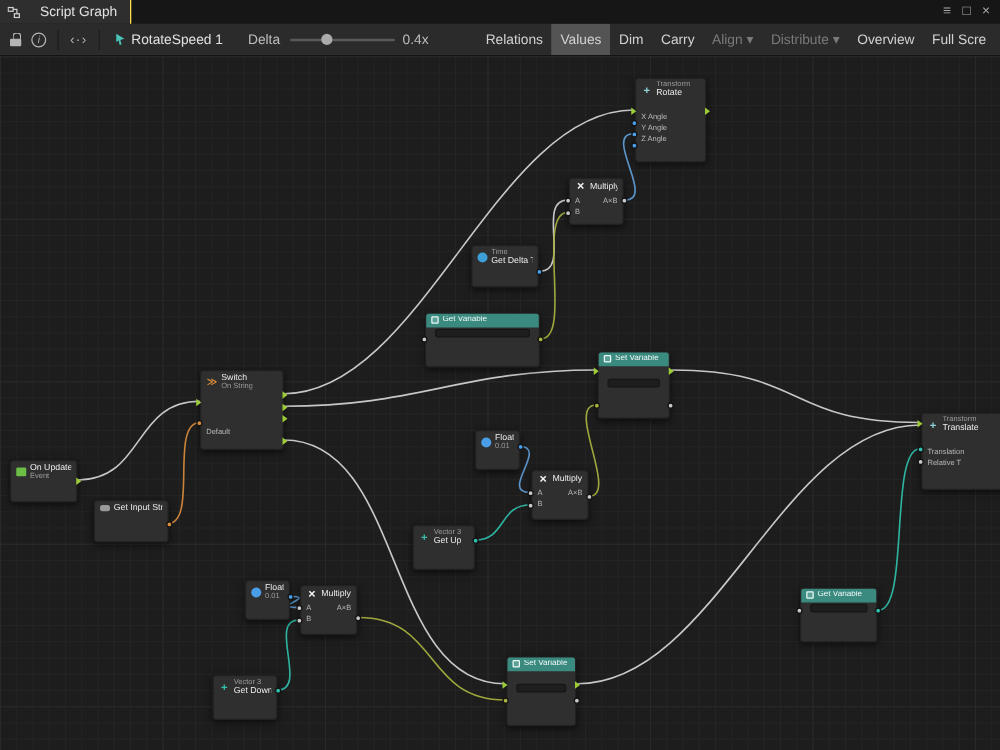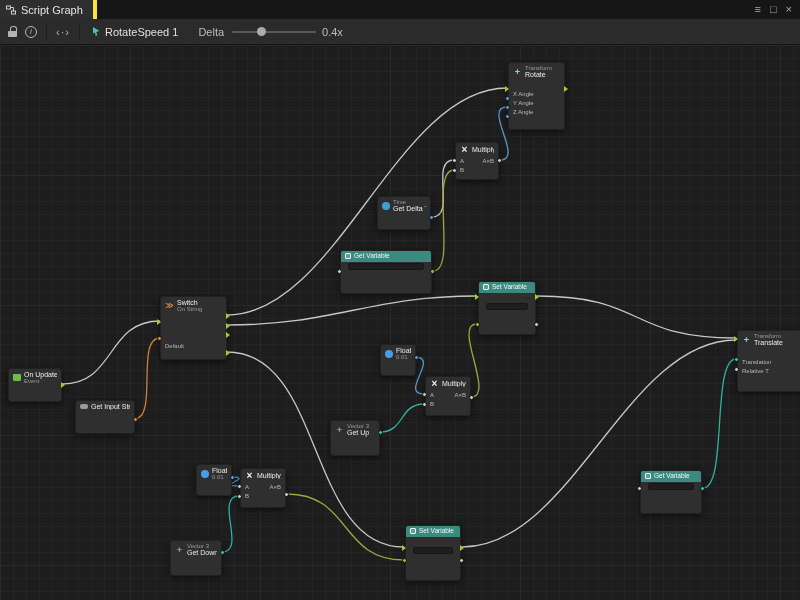--- a/index.html
+++ b/index.html
@@ -2,22 +2,22 @@
 <html><head>
 <meta charset="utf-8">
 <style>
   html,body{margin:0;padding:0;background:#111;}
   *{box-sizing:border-box;}
   .window{width:800px;height:600px;overflow:hidden;position:relative;
     font-family:"Liberation Sans","DejaVu Sans",sans-serif;background:#1d1d1d;
     -webkit-font-smoothing:antialiased;}
   
   .titlebar{height:19px;background:#161616;display:flex;align-items:stretch;color:#cfcfcf;}
-  .tab{display:flex;align-items:center;gap:5px;padding:0 10px 0 6px;background:#2e2e2e;
-    font-size:11px;color:#e2e2e2;border-right:4px solid #fde047;}
+  .tab{display:flex;align-items:center;gap:16px;padding:0 10px 0 6px;background:#2e2e2e;
+    font-size:11px;color:#e2e2e2;border-right:1px solid #fde047;}
   .tb-right{margin-left:auto;display:flex;align-items:center;gap:9px;padding:0 8px;color:#aaa;font-size:11px;}
   .tb-right span{cursor:default;line-height:1;}
   
   .toolbar{height:26px;background:#2b2b2b;border-bottom:1px solid #141414;display:flex;
     align-items:center;padding:0 4px;color:#cfcfcf;overflow:hidden;white-space:nowrap;}
   .tsep{width:1px;height:16px;background:#1d1d1d;margin:0 5px;flex:none;}
   .ticon{display:inline-flex;align-items:center;justify-content:center;margin:0 4px;flex:none;}
   .lock{width:9px;height:11px;position:relative;}
   .lock::after{content:"";position:absolute;bottom:0;left:0;width:9px;height:6px;background:#b5b5b5;border-radius:1px;}
   .lock::before{content:"";position:absolute;top:0;left:2px;width:5px;height:5px;border:1.5px solid #b5b5b5;border-bottom:none;border-radius:3px 3px 0 0;}
@@ -101,20 +101,30 @@
       <svg width="10" height="11" viewBox="0 0 10 11">
         <path d="M2 1 L8.5 5 L5.3 6 L6.3 9.5 L4.6 9.8 L4 6.4 L2 7.5 Z" fill="#4ac3b6"></path>
       </svg>
       <span>RotateSpeed 1</span>
     </span>
     <span class="zoom-label">Delta</span>
     <span class="zoom-slider">
       <span class="zoom-handle" style="left:25px;"></span>
     </span>
     <span class="zoom-value">0.4x</span>
+    <div class="tbuttons">
+        <div class="tbtn">Relations</div>
+        <div class="tbtn active">Values</div>
+        <div class="tbtn">Dim</div>
+        <div class="tbtn">Carry</div>
+        <div class="tbtn disabled">Align ▾</div>
+        <div class="tbtn disabled">Distribute ▾</div>
+        <div class="tbtn">Overview</div>
+        <div class="tbtn">Full Scre</div>
+      </div>
   </div>
 
   <div class="canvas">
     <svg class="wires" width="800" height="555">
         <path d="M 62 339 C 115.9 339, 106.1 276, 160 276" stroke="#d6d6d6" fill="none" stroke-width="1.3"></path>
         <path d="M 134 374 C 159 374, 135 293, 160 293" stroke="#d78b3d" fill="none" stroke-width="1.3"></path>
         <path d="M 227 270 C 337 270, 397 43, 507 43" stroke="#d6d6d6" fill="none" stroke-width="1.3"></path>
         <path d="M 227 280 C 337 280, 367 251, 477 251" stroke="#d6d6d6" fill="none" stroke-width="1.3"></path>
         <path d="M 227 307 C 324.35 307, 306.65 502, 404 502" stroke="#d6d6d6" fill="none" stroke-width="1.3"></path>
         <path d="M 432 172 C 457 172, 429 115, 454 115" stroke="#d6d6d6" fill="none" stroke-width="1.3"></path>

